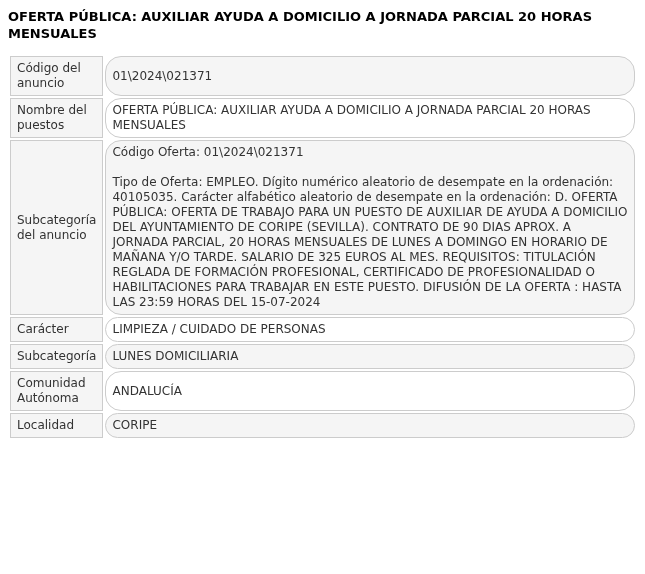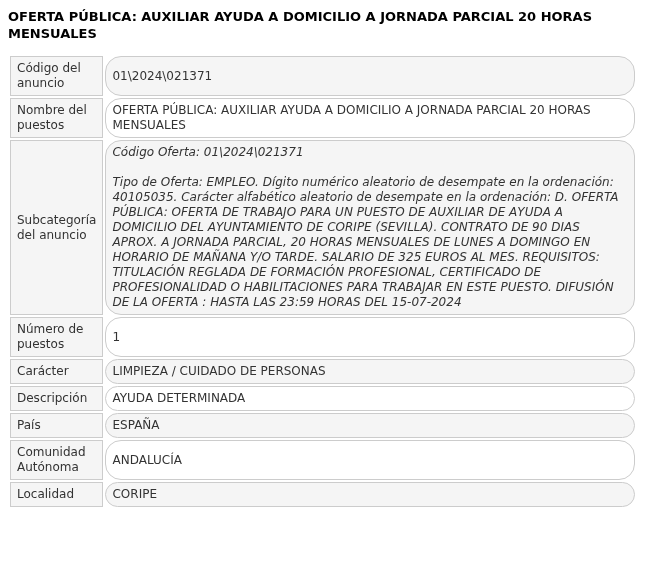--- a/index.html
+++ b/index.html
@@ -51,21 +51,20 @@
   }
   table.details td{
     background:#ffffff;
     border-radius:16px;
   }
   table.details tr:nth-child(odd) td{
     background:var(--stripe-bg);
   }
   td.desc{
     white-space:pre-line;
-    font-style:italic;
   }
 </style>
 </head>
 <body>
 
 <h1 class="page-title">OFERTA PÚBLICA: AUXILIAR AYUDA A DOMICILIO A JORNADA PARCIAL 20 HORAS MENSUALES</h1>
 
 <table class="details">
   <tbody>
     <tr>
@@ -76,34 +75,26 @@
       <th>Nombre del puestos</th>
       <td>OFERTA PÚBLICA: AUXILIAR AYUDA A DOMICILIO A JORNADA PARCIAL 20 HORAS MENSUALES</td>
     </tr>
     <tr>
       <th>Subcategoría del anuncio</th>
       <td class="desc">Código Oferta: 01\2024\021371
 
 Tipo de Oferta: EMPLEO. Dígito numérico aleatorio de desempate en la ordenación: 40105035. Carácter alfabético aleatorio de desempate en la ordenación: D. OFERTA PÚBLICA: OFERTA DE TRABAJO PARA UN PUESTO DE AUXILIAR DE AYUDA A DOMICILIO DEL AYUNTAMIENTO DE CORIPE (SEVILLA). CONTRATO DE 90 DIAS APROX. A JORNADA PARCIAL, 20 HORAS MENSUALES DE LUNES A DOMINGO EN HORARIO DE MAÑANA Y/O TARDE. SALARIO DE 325 EUROS AL MES. REQUISITOS: TITULACIÓN REGLADA DE FORMACIÓN PROFESIONAL, CERTIFICADO DE PROFESIONALIDAD O HABILITACIONES PARA TRABAJAR EN ESTE PUESTO. DIFUSIÓN DE LA OFERTA : HASTA LAS 23:59 HORAS DEL 15-07-2024</td>
     </tr>
     <tr>
-      <th>Número de puestos</th>
-      <td>1</td>
-    </tr>
-    <tr>
       <th>Carácter</th>
       <td>LIMPIEZA / CUIDADO DE PERSONAS</td>
     </tr>
     <tr>
-      <th>Descripción</th>
-      <td>AYUDA DETERMINADA</td>
-    </tr>
-    <tr>
-      <th>País</th>
-      <td>ESPAÑA</td>
+      <th>Subcategoría</th>
+      <td>LUNES DOMICILIARIA</td>
     </tr>
     <tr>
       <th>Comunidad Autónoma</th>
       <td>ANDALUCÍA</td>
     </tr>
     <tr>
       <th>Localidad</th>
       <td>CORIPE</td>
     </tr>
   </tbody>

